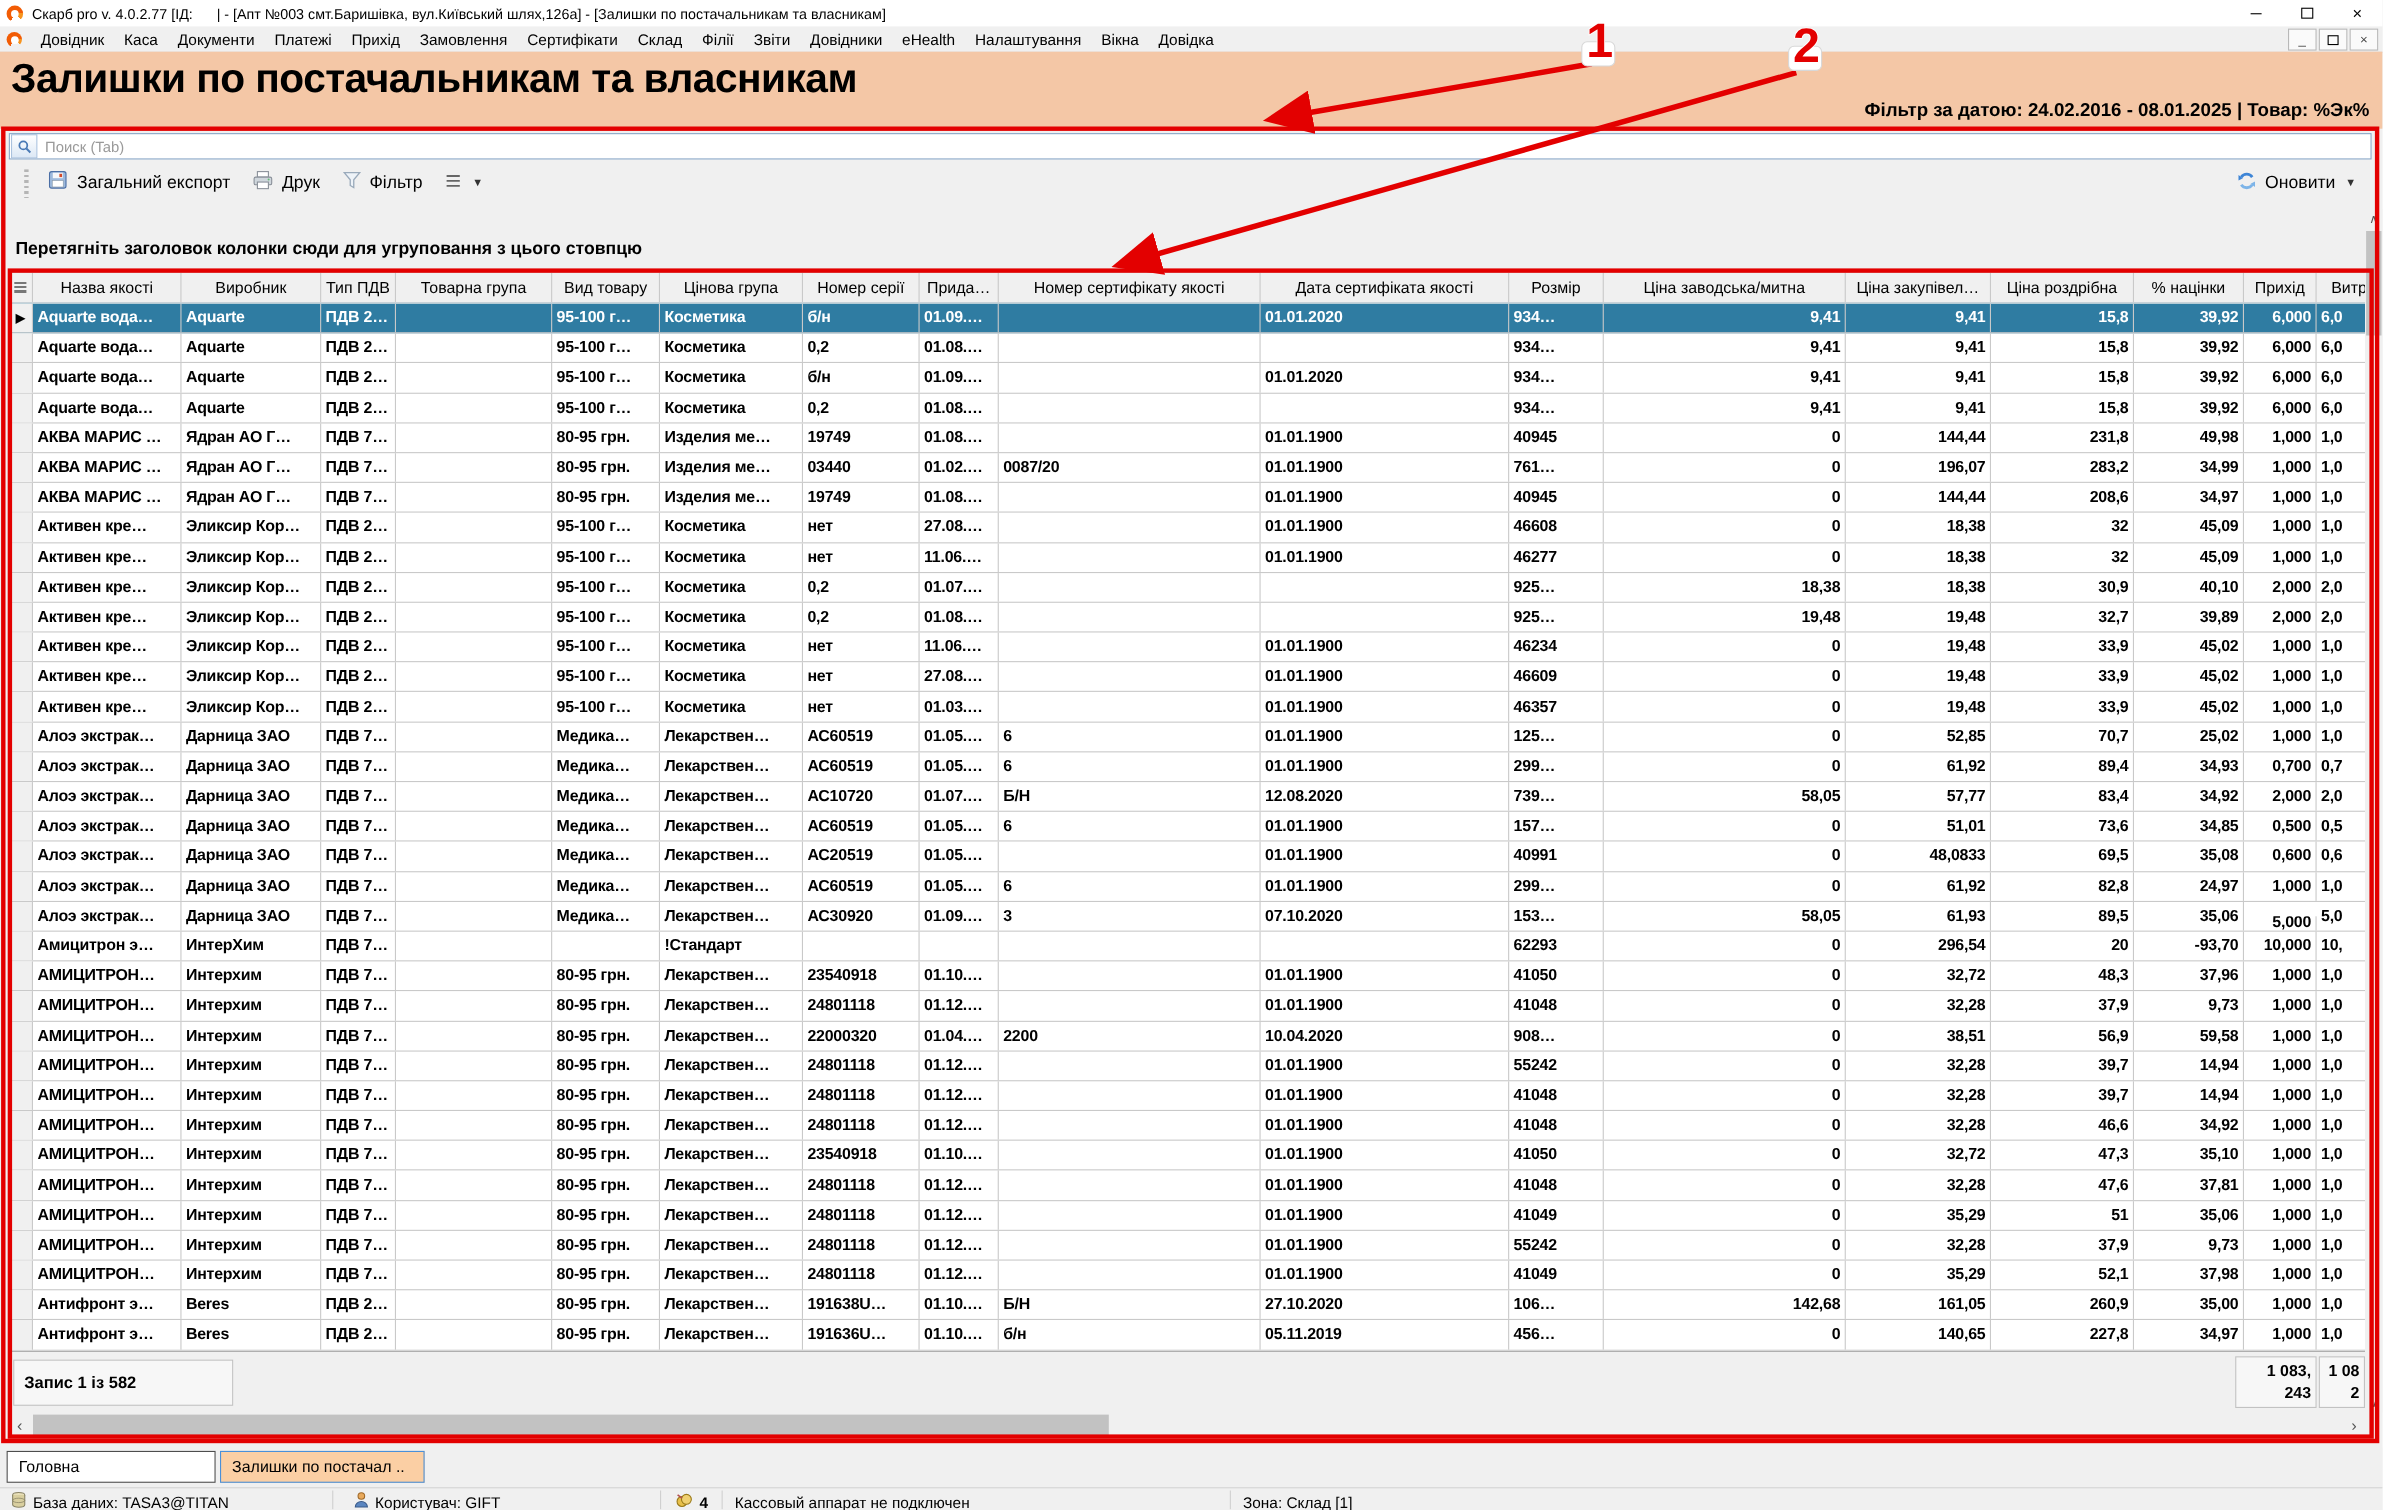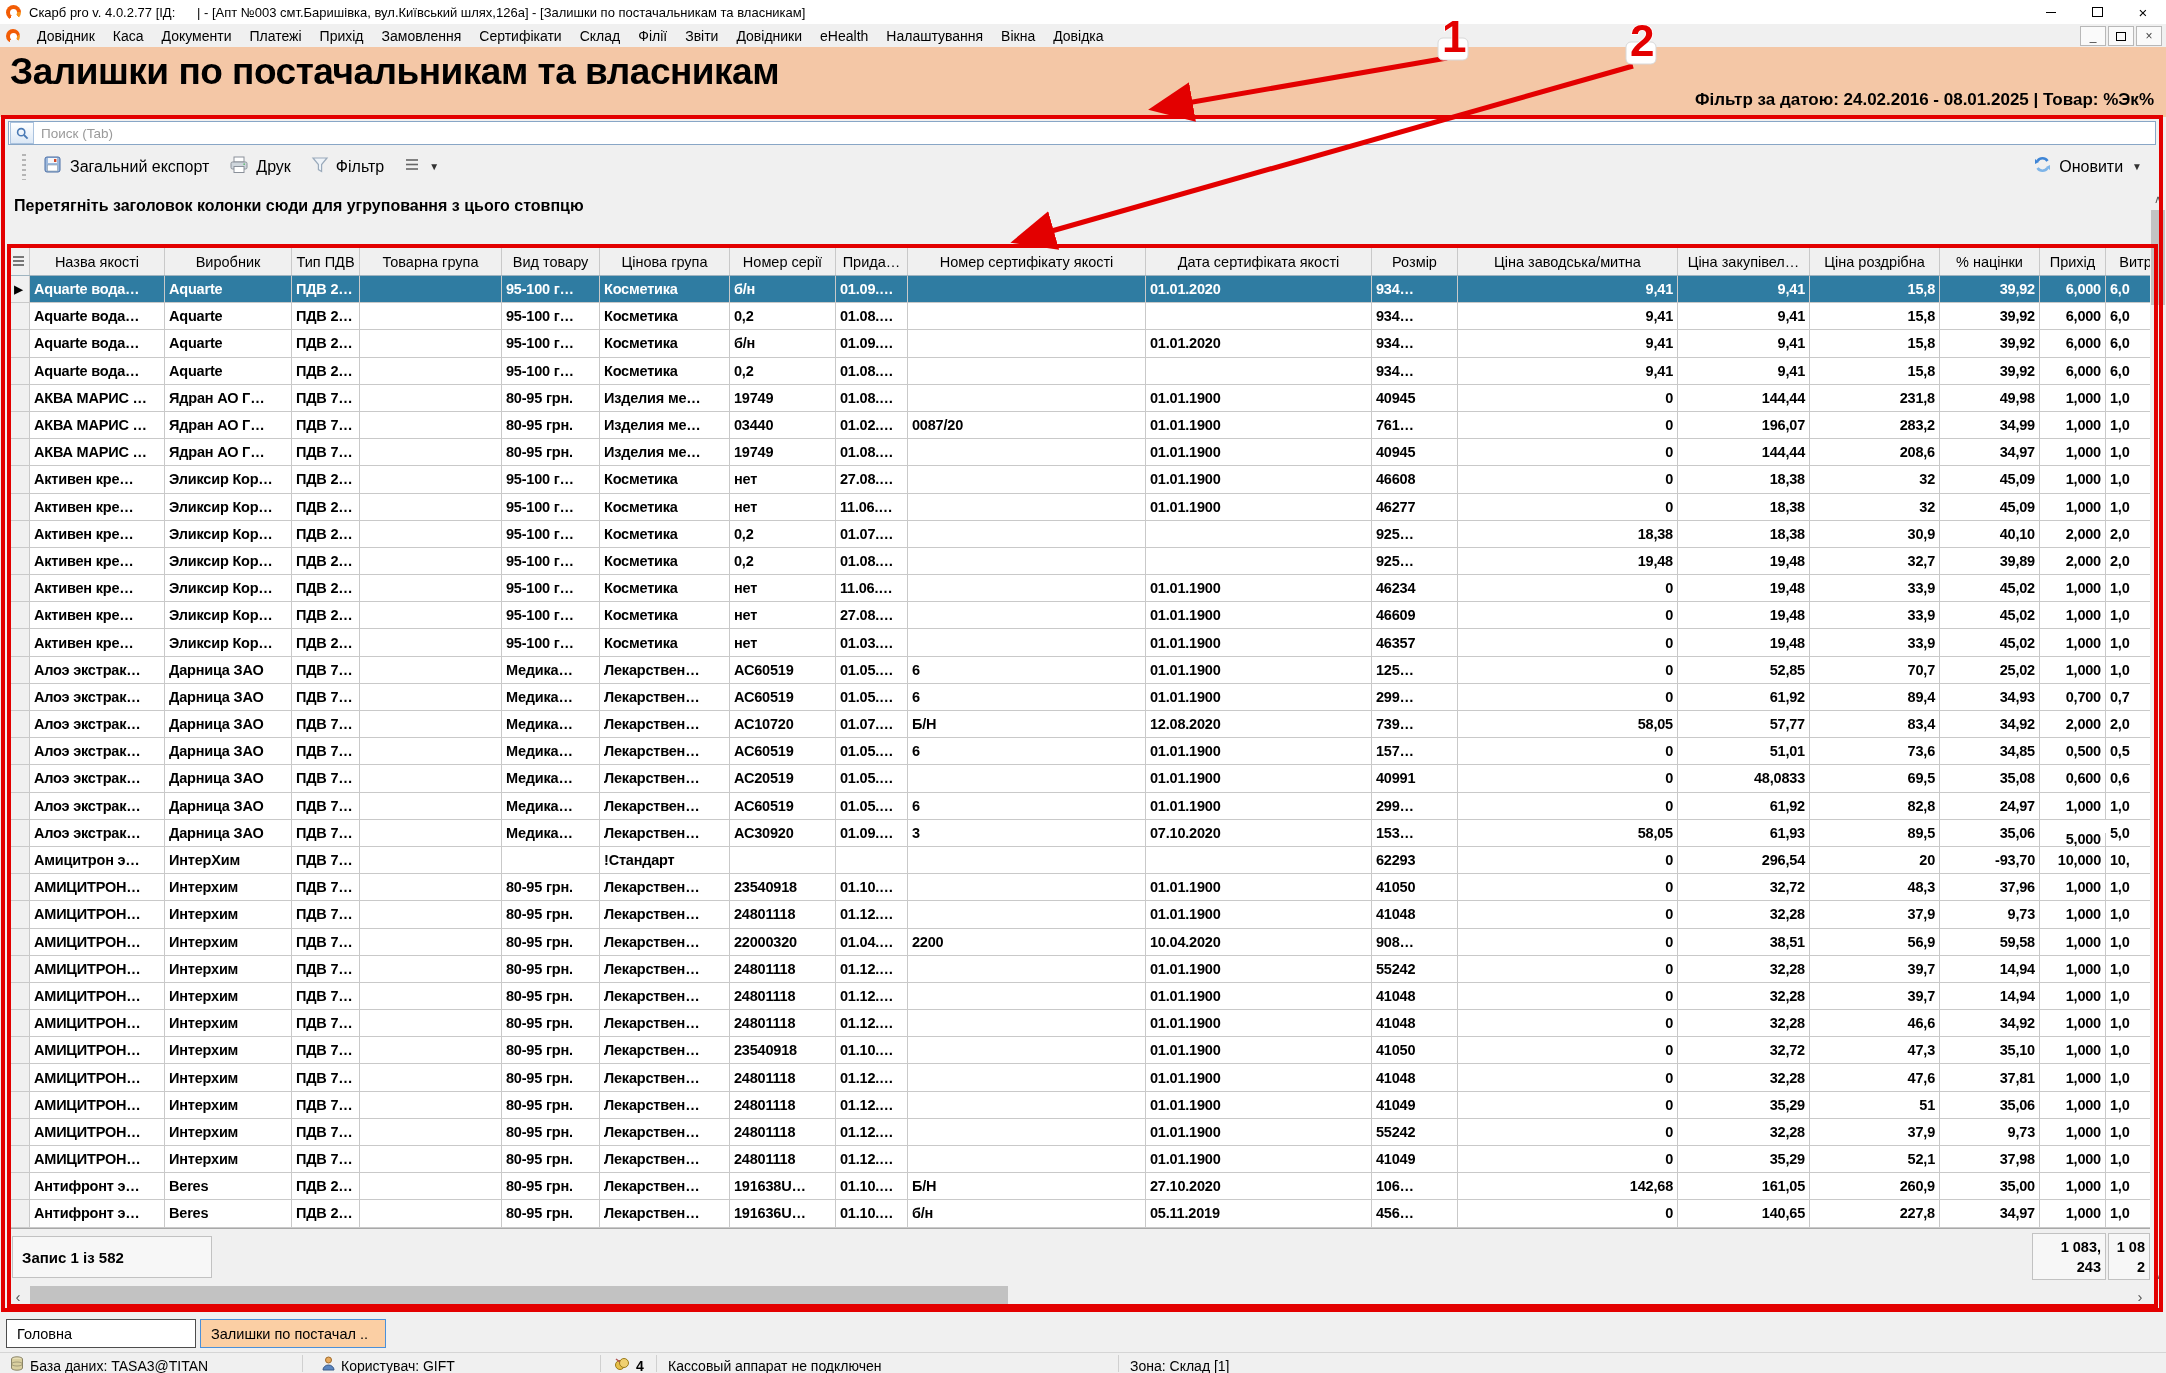--- a/index.html
+++ b/index.html
@@ -39,21 +39,21 @@
   .search-input::placeholder{color:#9a9a9a;}
   
   .toolbar{position:absolute;left:12px;top:147px;width:100%;height:39px;display:flex;align-items:center;font-size:16px;}
   .grip{width:4px;height:26px;margin:0 8px 0 10px;
         background:repeating-linear-gradient(to bottom,#b5b5b5 0 2px,transparent 2px 5px);}
   .tbtn{display:flex;align-items:center;gap:7px;padding:4px 10px;cursor:default;}
   .caret{font-size:10px;color:#333;margin-left:2px;}
   .toolbar-right{margin-left:auto;margin-right:26px;display:flex;align-items:center;gap:7px;}
   
   .group-band{position:absolute;left:8px;top:186px;width:2142px;height:61px;background:#f0f0f0;}
-  .group-hint{position:absolute;left:6px;top:11px;font-size:16px;font-weight:bold;}
+  .group-hint{position:absolute;left:6px;top:32px;font-size:16px;font-weight:bold;}
   
   .grid-header{position:absolute;left:8px;top:247px;width:2142px;height:29px;background:#f0f0f0;
                display:flex;overflow:hidden;border-top:1px solid #c8c8c8;border-bottom:1px solid #9fb4c0;
                box-sizing:border-box;}
   .hcell{box-sizing:border-box;border-right:1px solid #c9c9c9;display:flex;align-items:center;
          justify-content:center;font-size:14.5px;white-space:nowrap;overflow:hidden;padding:0 2px;flex:none;}
   .hdr-ico{width:11px;height:11px;
            background:repeating-linear-gradient(to bottom,#777 0 2px,transparent 2px 4px);}
   .grid-body{position:absolute;left:8px;top:276px;width:2142px;height:952px;background:#fff;overflow:hidden;}
   .grow{display:flex;height:27.2px;box-sizing:border-box;border-bottom:1px solid #c9c9c9;

